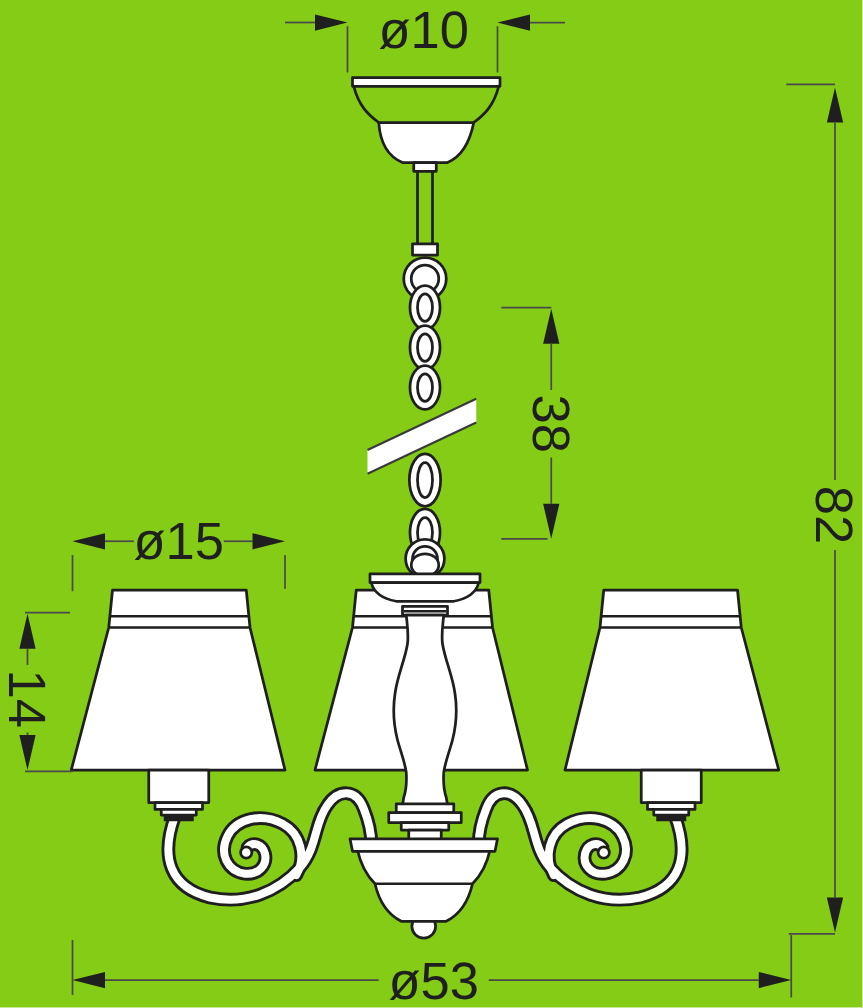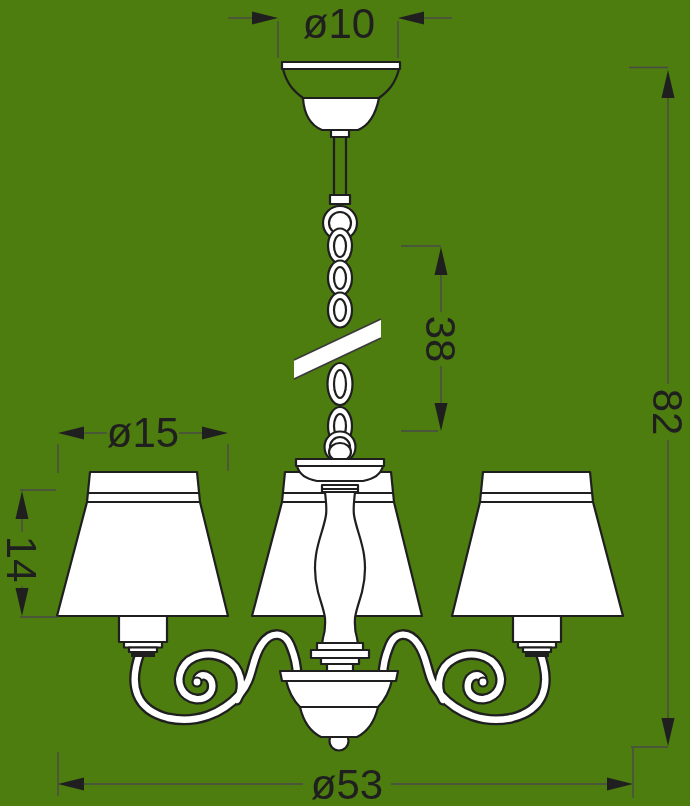--- a/index.html
+++ b/index.html
@@ -1,16 +1,16 @@
 <!DOCTYPE html>
 <html><head>
 <meta charset="utf-8">
 <style>
   html,body{margin:0;padding:0;background:#ffffff;}
-  .stage{width:690px;height:806px;background:#4d7c0f;position:relative;overflow:hidden;}
+  .stage{width:690px;height:806px;background:#84cc16;position:relative;overflow:hidden;}
   svg{display:block;}
   .dim-text{font-family:"Liberation Sans","DejaVu Sans",sans-serif;font-size:42px;fill:#1f1f1f;}
   .outline{stroke:#1f1f1f;stroke-width:2.2;fill:none;stroke-linecap:round;stroke-linejoin:round;}
   .white-part{stroke:#1f1f1f;stroke-width:2.2;fill:#ffffff;stroke-linejoin:round;}
   .thin{stroke:#1f1f1f;stroke-width:1.9;fill:none;}
   .dimline{stroke:#4a4a4a;stroke-width:1.4;fill:none;}
   .arrow{fill:#1f1f1f;stroke:none;}
   .tube-black{stroke:#1f1f1f;stroke-width:11;fill:none;stroke-linecap:round;}
   .tube-white{stroke:#ffffff;stroke-width:6.4;fill:none;stroke-linecap:round;}
   .erase{fill:#ffffff;stroke:none;}

